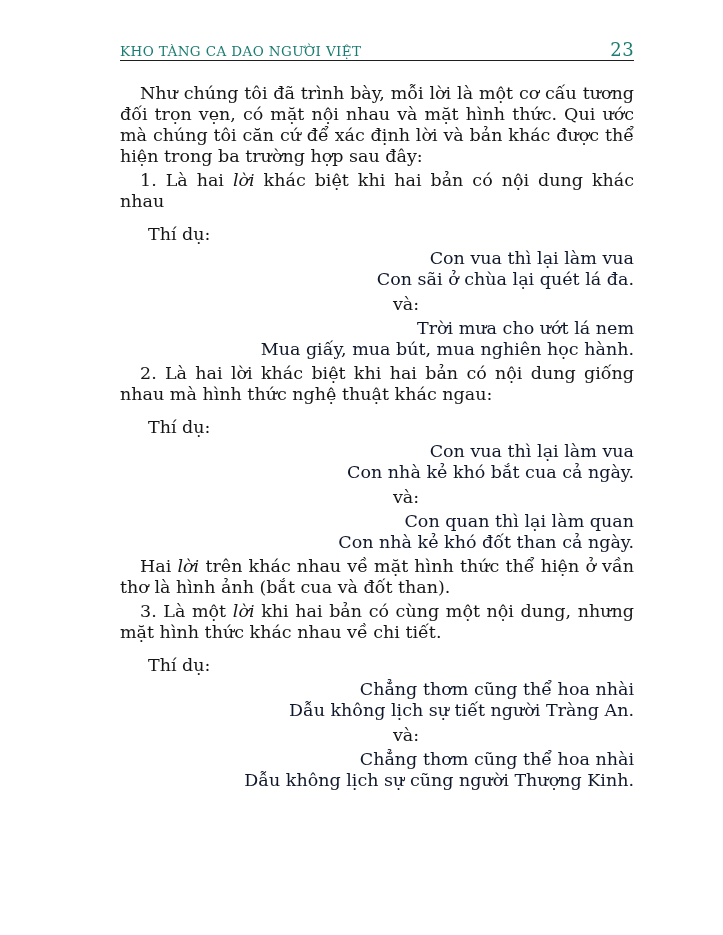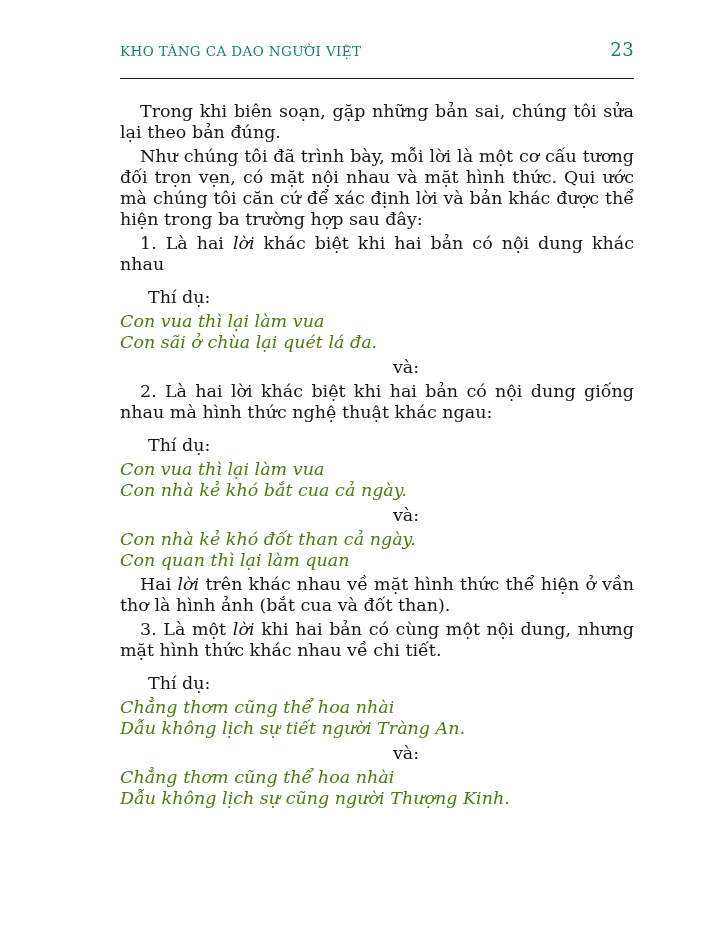--- a/index.html
+++ b/index.html
@@ -19,87 +19,89 @@
     width: 514px;
   }
   .header {
     display: flex;
     justify-content: space-between;
     align-items: baseline;
     color: #1a7c72;
     font-size: 13.5px;
     letter-spacing: 0.4px;
     border-bottom: 1.6px solid #1f1f1f;
-    padding-bottom: 18px;
+    padding-bottom: 0;
   }
   .header .title { font-variant: normal; }
   .header .pageno { font-size: 18px; }
   .body { margin-top: 22px; font-size: 17.5px; line-height: 21px; }
   .para {
     margin: 3px 0 0 0;
     text-align: justify;
     text-justify: inter-word;
   }
   .para.first { margin-top: 0; }
   .indent { text-indent: 20px; }
   .label-thidu { margin: 12px 0 0 0; text-indent: 28px; }
   .label-va { margin: 4px 0 0 0; text-indent: 58px; text-align: center; }
   .verse {
     margin: 3px 0 0 0;
-    text-align: left;
-    color: #4d7c0f;
-    font-style: italic;
+    text-align: right;
+    color: #0f172a;
   }
   .verse-line { line-height: 21px; }
   em { font-style: italic; }
 </style>
 </head>
 <body>
 
 <div class="page">
   <div class="content">
 
     <div class="header">
       <span class="title">KHO TÀNG CA DAO NGƯỜI VIỆT</span>
       <span class="pageno">23</span>
     </div>
 
     <div class="body">
 
-      <p class="para indent first">Trong khi biên soạn, gặp những bản sai, chúng tôi sửa lại theo bản đúng.</p>
 
 
       <p class="para indent">Như chúng tôi đã trình bày, mỗi lời là một cơ cấu tương đối trọn vẹn, có mặt nội nhau và mặt hình thức. Qui ước mà chúng tôi căn cứ để xác định lời và bản khác được thể hiện trong ba trường hợp sau đây:</p>
 
       <p class="para indent"><span>1. Là hai </span><em>lời</em><span> khác biệt khi hai bản có nội dung khác nhau</span></p>
 
       <p class="label-thidu">Thí dụ:</p>
 
       <div class="verse">
         <div class="verse-line">Con vua thì lại làm vua</div>
         <div class="verse-line">Con sãi ở chùa lại quét lá đa.</div>
       </div>
 
       <p class="label-va">và:</p>
 
+      <div class="verse">
+        <div class="verse-line">Trời mưa cho ướt lá nem</div>
+        <div class="verse-line">Mua giấy, mua bút, mua nghiên học hành.</div>
+      </div>
 
       <p class="para indent">2. Là hai lời khác biệt khi hai bản có nội dung giống nhau mà hình thức nghệ thuật khác ngau:</p>
 
       <p class="label-thidu">Thí dụ:</p>
 
       <div class="verse">
         <div class="verse-line">Con vua thì lại làm vua</div>
         <div class="verse-line">Con nhà kẻ khó bắt cua cả ngày.</div>
       </div>
 
       <p class="label-va">và:</p>
 
       <div class="verse">
+        <div class="verse-line">Con quan thì lại làm quan</div>
         <div class="verse-line">Con nhà kẻ khó đốt than cả ngày.</div>
-        <div class="verse-line">Con quan thì lại làm quan</div>
       </div>
 
       <p class="para indent"><span>Hai </span><em>lời</em><span> trên khác nhau về mặt hình thức thể hiện ở vần thơ là hình ảnh (bắt cua và đốt than).</span></p>
 
       <p class="para indent"><span>3. Là một </span><em>lời</em><span> khi hai bản có cùng một nội dung, nhưng mặt hình thức khác nhau về chi tiết.</span></p>
 
       <p class="label-thidu">Thí dụ:</p>
 
       <div class="verse">
         <div class="verse-line">Chẳng thơm cũng thể hoa nhài</div>

